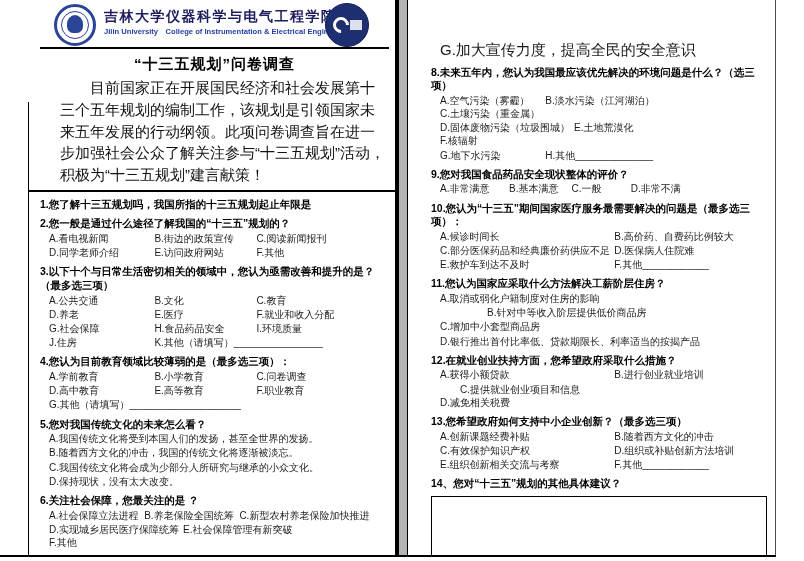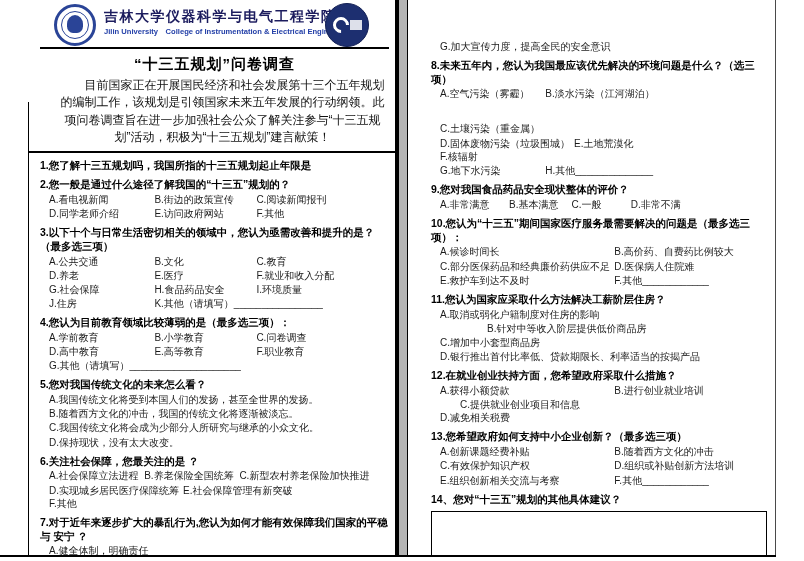--- a/index.html
+++ b/index.html
@@ -33,29 +33,29 @@
     background:#2a4497;border-radius:60% 60% 45% 45%;}
   .badge-right{position:absolute;right:20px;top:0;width:44px;height:44px;border-radius:50%;
     background:#1d2f70;border:1px solid #132055;box-sizing:border-box;}
   .badge-right::before{content:"";position:absolute;left:7px;top:13px;width:16px;height:16px;border-radius:50%;
     border:3px solid #fff;border-right-color:transparent;transform:rotate(45deg);box-sizing:border-box;}
   .badge-right::after{content:"";position:absolute;left:24px;top:16px;width:12px;height:10px;background:#fff;opacity:.85;}
   .school-cn{margin-left:64px;padding-top:5px;font-weight:bold;font-size:14px;letter-spacing:1.5px;color:#1c1c5e;white-space:nowrap;}
   .school-en{margin-left:64px;margin-top:1px;font-weight:bold;font-size:7.6px;color:#2440a8;white-space:nowrap;}
 
   .doc-title{text-align:center;font-weight:bold;font-size:15px;letter-spacing:1px;color:#000;margin-top:6px;}
-  .intro{font-size:12px;line-height:1.45;text-indent:2em;margin:3px 4px 0 20px;color:#111;text-align:center;}
+  .intro{font-size:15px;line-height:1.45;text-indent:2em;margin:3px 4px 0 20px;color:#111;}
   .intro-divider{border:none;border-top:2px solid #000;margin:4px -6px 0 -12px;}
 
   
   .question{margin-top:6px;}
   .q-title{font-weight:bold;font-size:10.5px;line-height:1.3;color:#000;}
   .opt-row{display:flex;flex-wrap:wrap;padding-left:9px;font-size:10px;line-height:1.32;margin-top:1px;color:#1b1b1b;}
   .opt-cell{flex:0 0 auto;box-sizing:border-box;padding-right:4px;}
-  .cont-option{font-size:10px;padding-left:9px;line-height:1.3;}
+  .cont-option{font-size:15px;padding-left:9px;line-height:1.3;}
 
   .answer-box{border:1px solid #000;height:105px;margin-top:5px;margin-right:2px;background:#fff;}
 </style>
 </head>
 <body>
 
 <div class="viewport">
 
   <div class="page page1">
     <div class="p1-header">
@@ -160,21 +160,21 @@
   </div>
 
   <div class="page page2">
     <div class="cont-option">G.加大宣传力度，提高全民的安全意识</div>
     <div id="q-list-2">
         <div class="question">
           <div class="q-title">8.未来五年内，您认为我国最应该优先解决的环境问题是什么？（选三项）</div>
           <div class="opt-row">
             <span class="opt-cell" style="min-width: 32%;">A.空气污染（雾霾）</span>
             <span class="opt-cell" style="min-width: 32%;">B.淡水污染（江河湖泊）</span>
-            <span class="opt-cell" style="min-width: 36%; margin-top: 22px;">C.土壤污染（重金属）</span>
+            <span class="opt-cell" style="min-width: 36%;">C.土壤污染（重金属）</span>
           </div>
           <div class="opt-row">
             <span class="opt-cell" style="min-width: 32%;">D.固体废物污染（垃圾围城）</span>
             <span class="opt-cell" style="min-width: 32%;">E.土地荒漠化</span>
             <span class="opt-cell" style="min-width: 36%;">F.核辐射</span>
           </div>
           <div class="opt-row">
             <span class="opt-cell" style="min-width: 32%;">G.地下水污染</span>
             <span class="opt-cell" style="min-width: 32%;">H.其他______________</span>
           </div>

